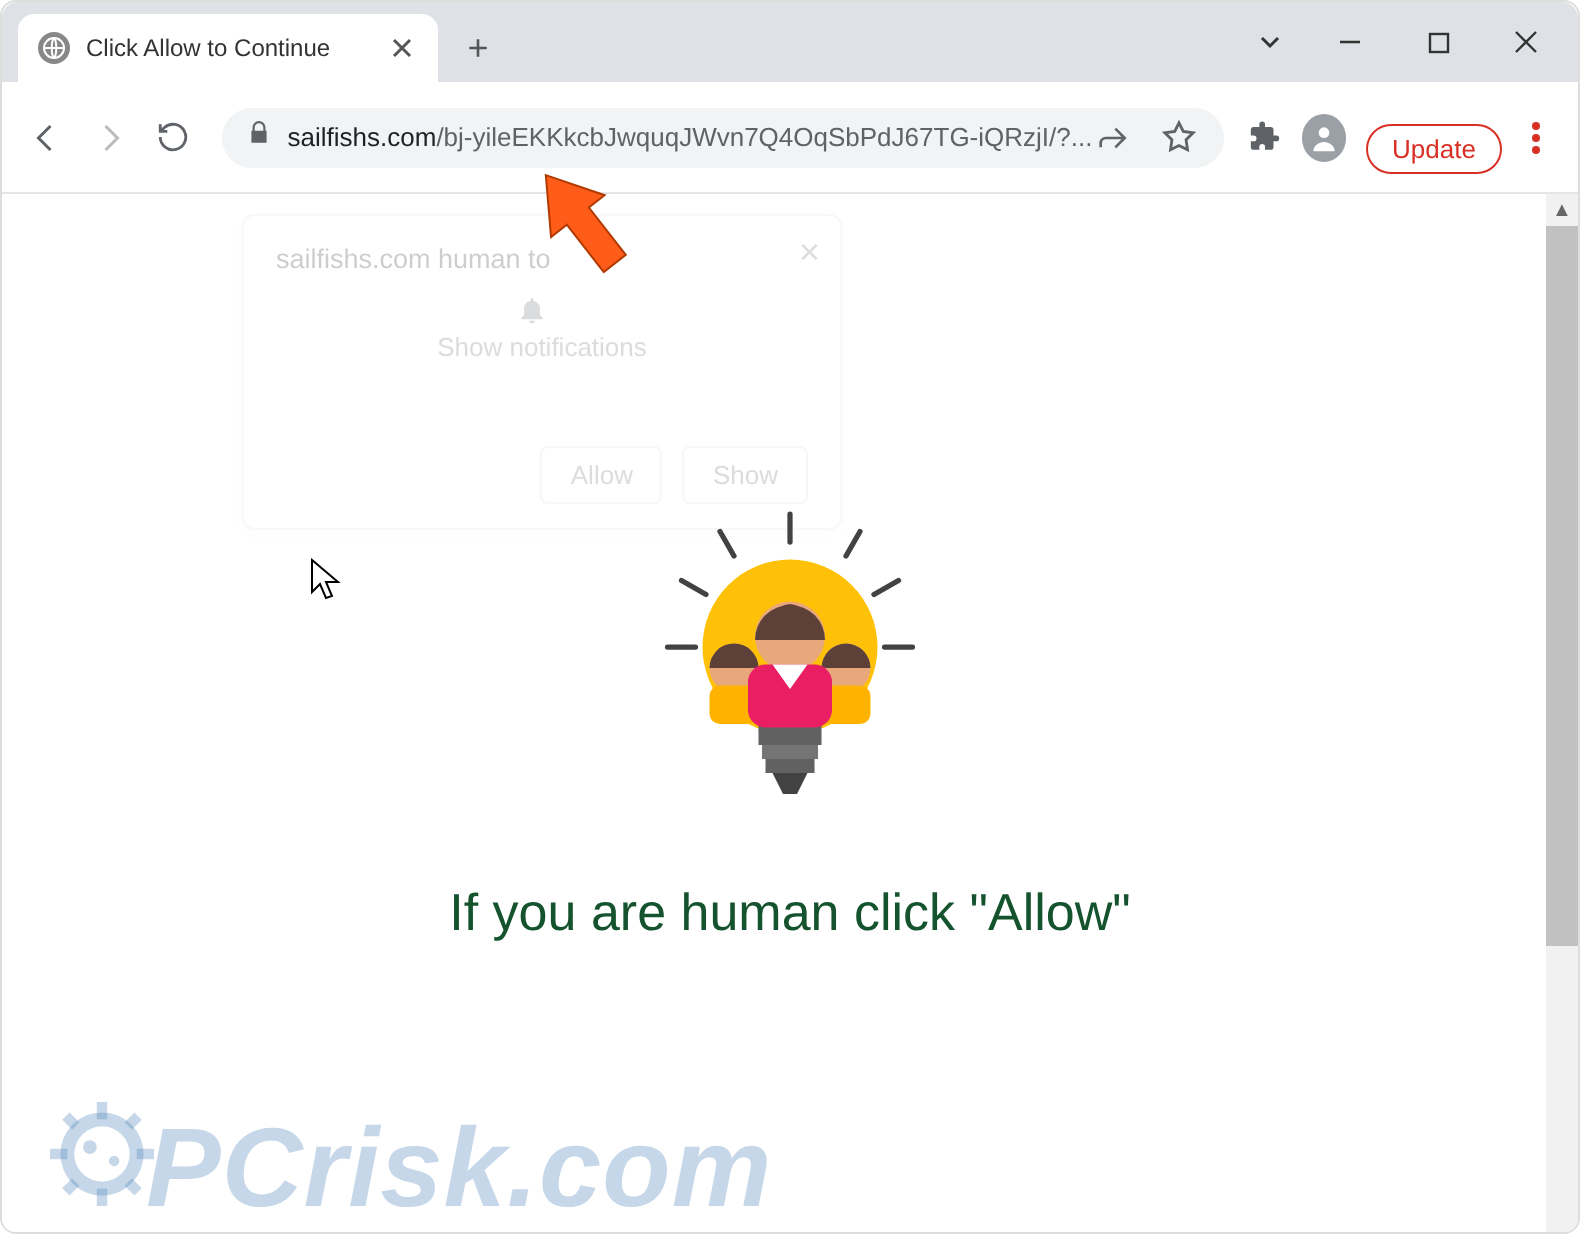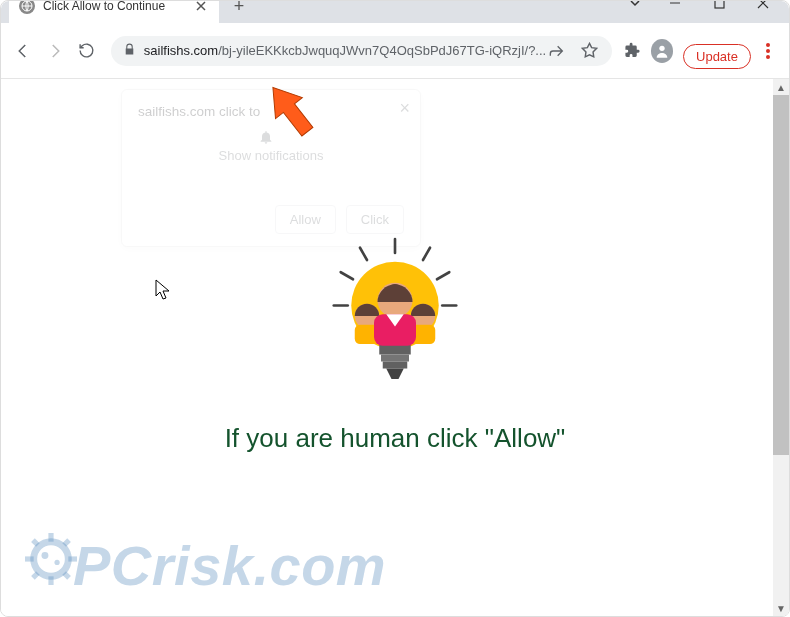--- a/index.html
+++ b/index.html
@@ -1,19 +1,19 @@
 <!DOCTYPE html>
 <html><head>
 <meta charset="utf-8">
 <style>
 * { margin: 0; padding: 0; box-sizing: border-box; }
 body { font-family: "Segoe UI", Arial, sans-serif; background: #fff; width: 790px; height: 617px; position: relative; overflow: hidden; border: 1px solid #ddd; border-radius: 8px; }
 
 
-.titlebar { height: 22px; background: #dee1e6; display: flex; align-items: flex-end; border-radius: 8px 8px 0 0; }
+.titlebar { height: 40px; background: #dee1e6; display: flex; align-items: flex-end; border-radius: 8px 8px 0 0; }
 .tab { background: #fff; height: 34px; margin-left: 8px; border-radius: 8px 8px 0 0; display: flex; align-items: center; padding: 0 10px; min-width: 210px; position: relative; }
 .tab-favicon { width: 16px; height: 16px; border-radius: 50%; background: #888; margin-right: 8px; display: flex; align-items: center; justify-content: center; }
 .tab-title { font-size: 12px; color: #333; flex: 1; }
 .tab-close { width: 16px; height: 16px; display: flex; align-items: center; justify-content: center; cursor: pointer; color: #555; }
 .newtab { width: 28px; height: 28px; display: flex; align-items: center; justify-content: center; margin-left: 6px; margin-bottom: 3px; cursor: pointer; color: #555; font-size: 18px; }
 .window-controls { margin-left: auto; display: flex; align-items: center; height: 40px; padding-right: 4px; }
 .wc { width: 44px; height: 30px; display: flex; align-items: center; justify-content: center; cursor: pointer; color: #333; }
 .wc.drop { width: 36px; }
 
 
@@ -158,30 +158,30 @@
         <circle cx="2" cy="8" r="2"></circle>
         <circle cx="2" cy="14" r="2"></circle>
       </svg>
     </div>
 </div>
 
 <div class="content">
 
   <div class="notif">
     <span class="notif-close">×</span>
-    <div class="notif-title">sailfishs.com click to</div>
+    <div class="notif-title">sailfishs.com human to</div>
     <div class="notif-row">
       <span class="bell"><svg width="16" height="16" viewBox="0 0 24 24" fill="#5f6368">
             <path d="M12 22a2 2 0 0 0 2-2h-4a2 2 0 0 0 2 2zm6-6V11a6 6 0 0 0-5-5.9V4a1 1 0 1 0-2 0v1.1A6 6 0 0 0 6 11v5l-2 2v1h16v-1l-2-2z"></path>
           </svg></span>
       <span>Show notifications</span>
     </div>
     <div class="notif-actions">
       <button class="notif-btn">Allow</button>
-      <button class="notif-btn">Click</button>
+      <button class="notif-btn">Show</button>
     </div>
   </div>
 
   <div class="bulb-wrap">
     <svg class="bulb" width="160" height="180" viewBox="0 0 160 180">
 
       <g stroke="#424242" stroke-width="3" stroke-linecap="round">
         <line x1="80" y1="2" x2="80" y2="18"></line>
         <line x1="40" y1="12" x2="48" y2="26"></line>
         <line x1="120" y1="12" x2="112" y2="26"></line>

